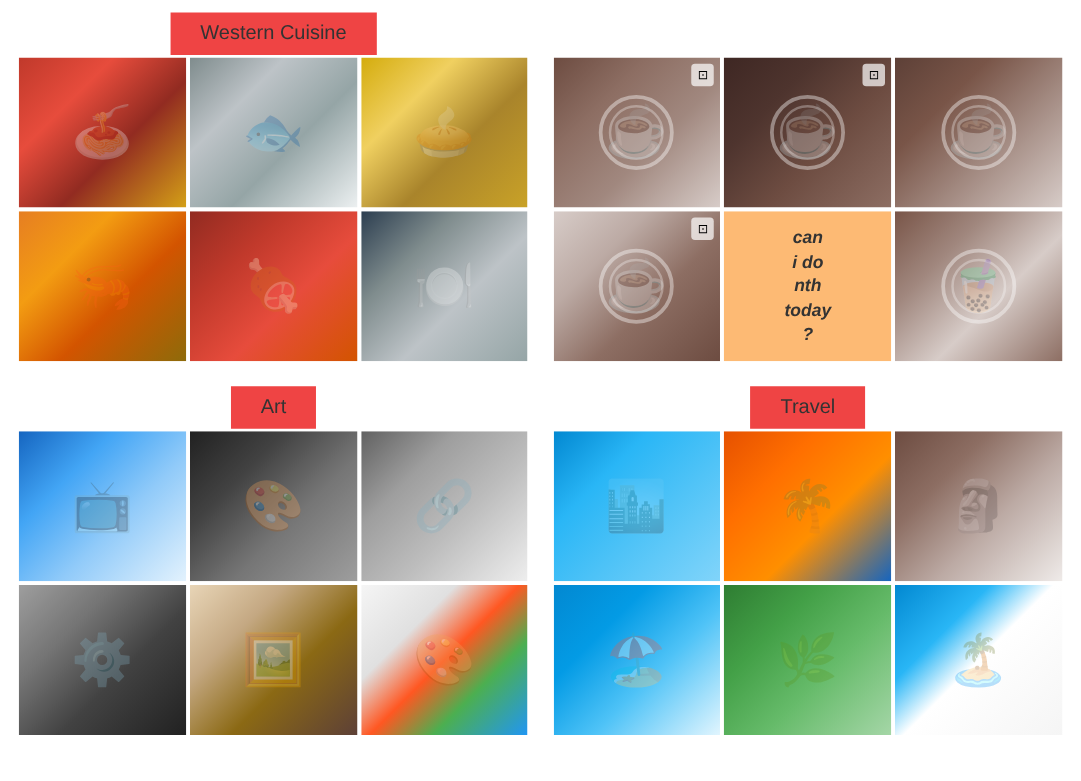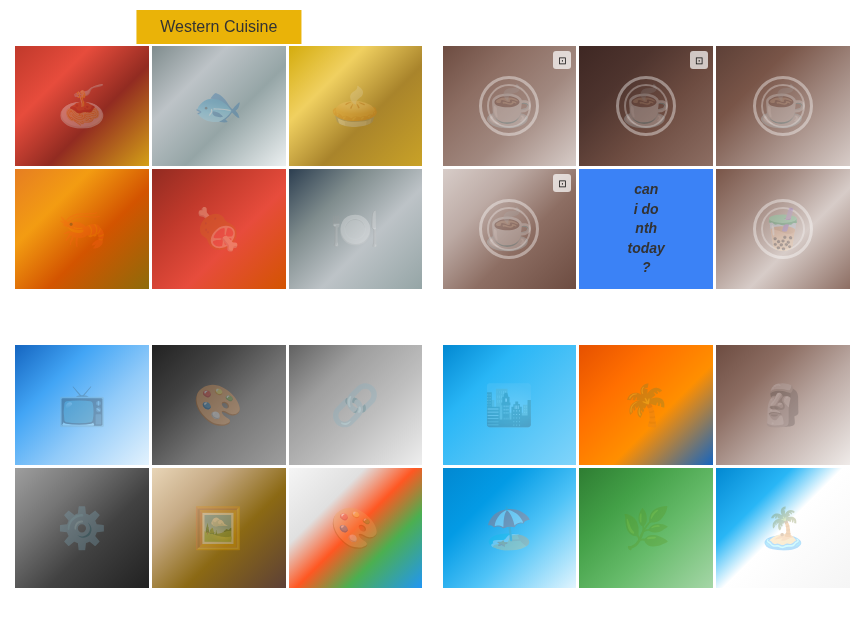--- a/index.html
+++ b/index.html
@@ -18,21 +18,21 @@
       padding: 10px 15px 15px 15px;
     }
     .category-section {
       position: relative;
     }
     .category-header {
       position: absolute;
       top: 0;
       left: 50%;
       transform: translateX(-50%);
-      background: #eab308;
+      background: #ef4444;
       padding: 8px 24px;
       z-index: 10;
       font-size: 16px;
       color: #333;
       white-space: nowrap;
     }
     .images-grid {
       display: grid;
       grid-template-columns: 1fr 1fr 1fr;
       grid-template-rows: 1fr 1fr;
@@ -221,37 +221,38 @@
           </div>
         </div>
         <div class="img-cell">
           <div class="img-placeholder cf-4">
             <div class="coffee-swirl"></div>
             <span class="food-icon">☕</span>
           </div>
           <div class="overlay-icon">⊡</div>
         </div>
         <div class="img-cell">
-          <div class="cell-text-overlay" style="background: #3b82f6;">
+          <div class="cell-text-overlay" style="background: #fdba74;">
             <span style="white-space: pre; font-size: 14px; font-family: Arial, sans-serif;">can
 i do
 nth
 today
 ?</span>
           </div>
         </div>
         <div class="img-cell">
           <div class="img-placeholder cf-6">
             <div class="coffee-swirl"></div>
             <span class="food-icon">🧋</span>
           </div>
         </div>
       </div>
     </div>
     <div class="category-section">
+      <div class="category-header">Art</div>
       <div class="images-grid">
         <div class="img-cell">
           <div class="img-placeholder art-1">
             <span class="food-icon">📺</span>
           </div>
         </div>
         <div class="img-cell">
           <div class="img-placeholder art-2">
             <span class="food-icon">🎨</span>
           </div>
@@ -272,20 +273,21 @@
           </div>
         </div>
         <div class="img-cell">
           <div class="img-placeholder art-6">
             <span class="food-icon">🎨</span>
           </div>
         </div>
       </div>
     </div>
     <div class="category-section">
+      <div class="category-header">Travel</div>
       <div class="images-grid">
         <div class="img-cell">
           <div class="img-placeholder tr-1">
             <span class="food-icon">🏙️</span>
           </div>
         </div>
         <div class="img-cell">
           <div class="img-placeholder tr-2">
             <span class="food-icon">🌴</span>
           </div>

